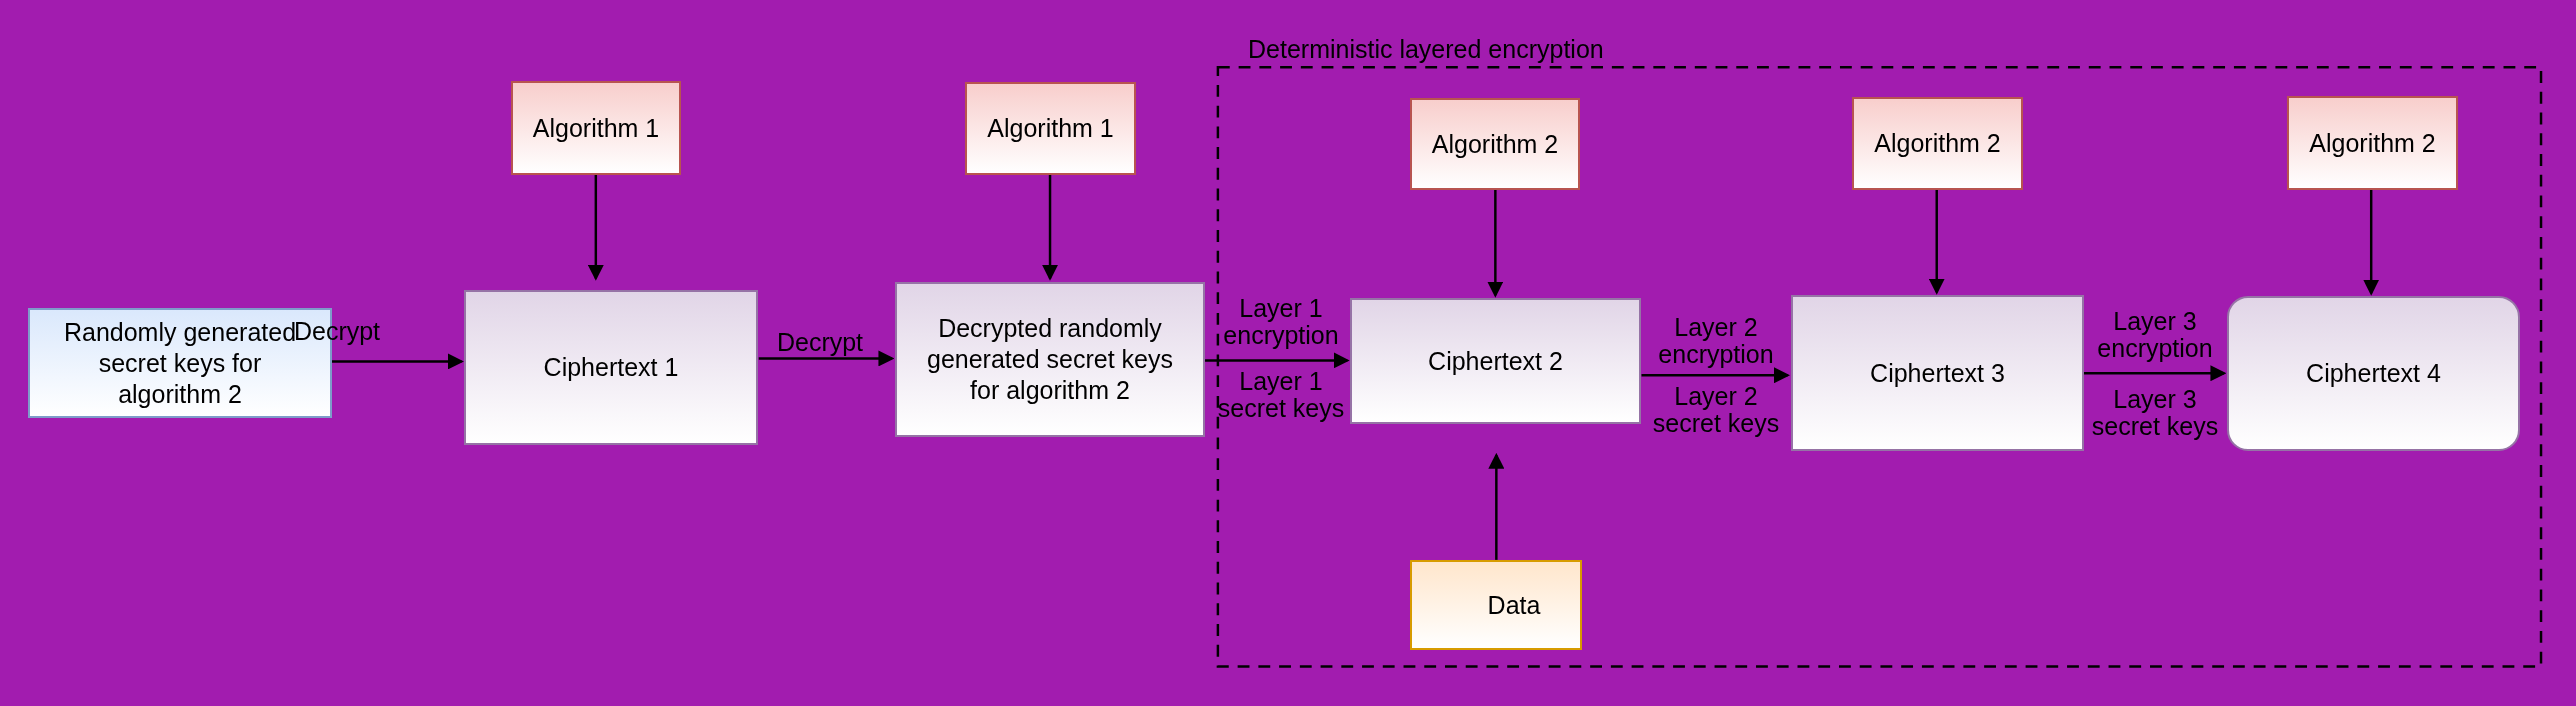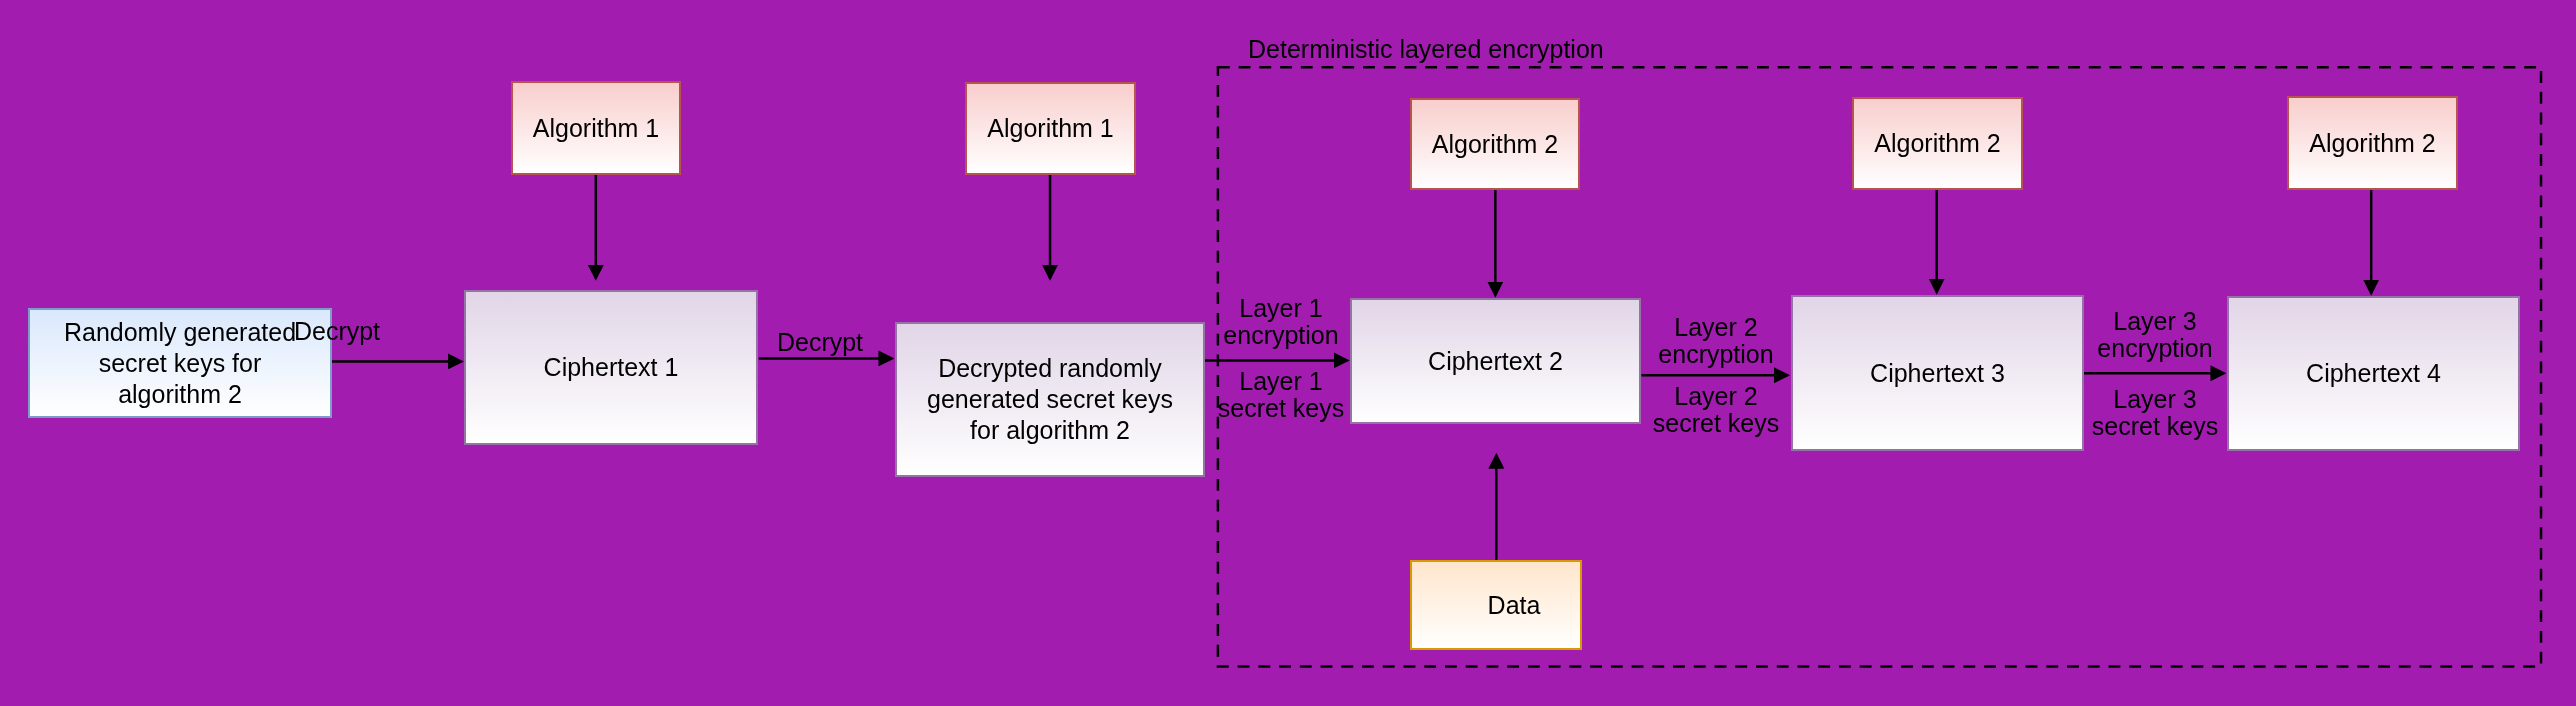--- a/index.html
+++ b/index.html
@@ -46,28 +46,28 @@
   .node-orange {
     border-color: var(--orange-border, #d79b00);
     background: linear-gradient(to bottom, var(--orange-fill, #ffe6cc) 0%, #ffffff 100%);
     padding-left: 44px;
   }
   
   .pos-keys      { left: 28px;   top: 308px; width: 304px; height: 110px; padding: 4px 6px; }
   .pos-algo1a    { left: 511px;  top: 81px;  width: 170px; height: 94px; }
   .pos-c1        { left: 464px;  top: 282px; width: 294px; height: 155px; margin-top: 8px; }
   .pos-algo1b    { left: 965px;  top: 82px;  width: 171px; height: 93px; }
-  .pos-dec       { left: 895px;  top: 282px; width: 310px; height: 155px; padding: 4px 20px; margin-top: 40px; }
+  .pos-dec       { left: 895px;  top: 282px; width: 310px; height: 155px; padding: 4px 20px; }
   .pos-algo2a    { left: 1410px; top: 98px;  width: 170px; height: 92px; }
   .pos-c2        { left: 1350px; top: 298px; width: 291px; height: 126px; }
   .pos-data      { left: 1410px; top: 560px; width: 172px; height: 90px; }
   .pos-algo2b    { left: 1852px; top: 97px;  width: 171px; height: 93px; }
   .pos-c3        { left: 1791px; top: 295px; width: 293px; height: 156px; text-align: center; }
   .pos-algo2c    { left: 2287px; top: 96px;  width: 171px; height: 94px; }
-  .pos-c4        { left: 2227px; top: 296px; width: 293px; height: 155px; }
+  .pos-c4        { left: 2227px; top: 296px; width: 293px; height: 155px; border-radius: 21px; }
 
   .edge-label {
     position: absolute;
     transform: translateX(-50%);
     text-align: center;
     font-size: 25px;
     line-height: 27px;
     white-space: pre-line;
   }
   .lbl-encrypt  { left: 337px;  top: 318px; }

